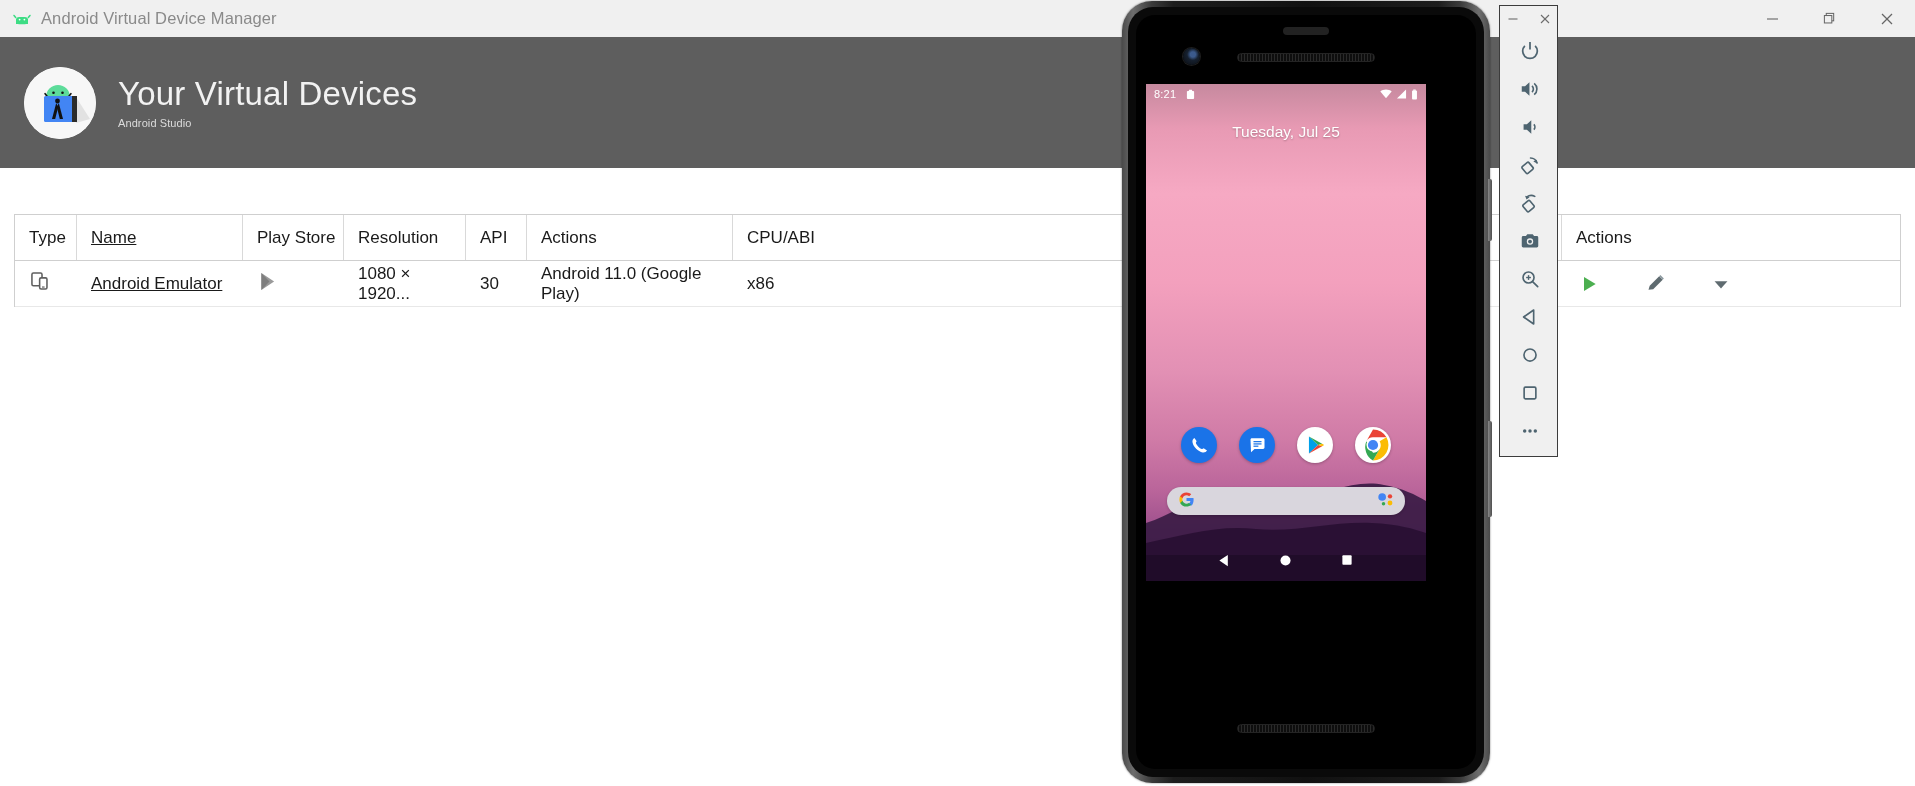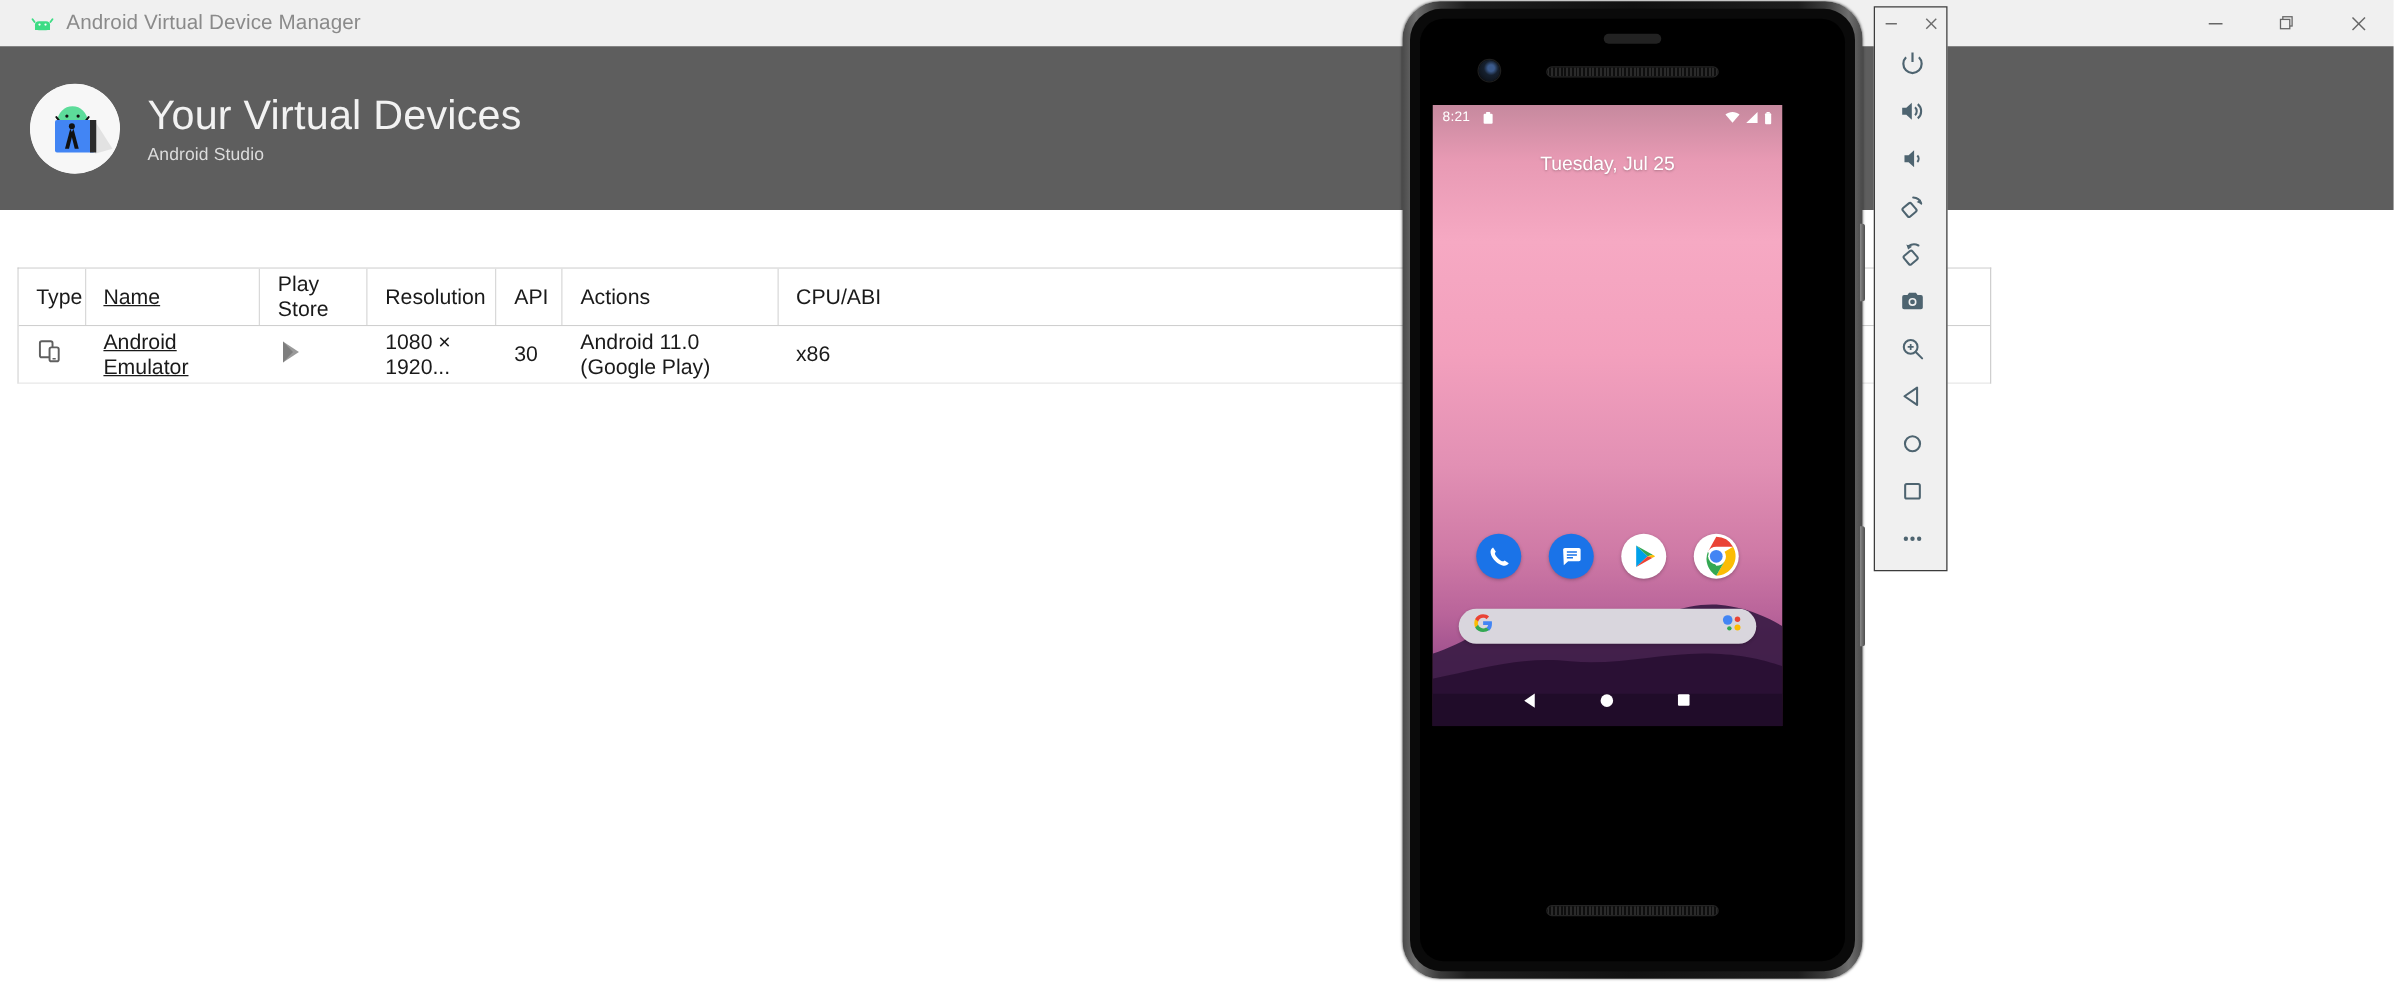--- a/index.html
+++ b/index.html
@@ -13,21 +13,21 @@
   
   #avd-window {
     position:absolute; left:0; top:0; width:1915px; height:786px;
     background:#ffffff;
   }
 
   
   #titlebar {
     position:absolute; left:0; top:0; width:1915px; height:37px;
     background:#f0f0f0;
-    display:flex; align-items:center;padding-left:12px;
+    display:flex; align-items:center;
   }
   #titlebar-icon {
     width:20px; height:20px; margin-left:12px; margin-right:9px;
     position:relative; flex:none;
   }
   #titlebar-title {
     font-size:16.5px; color:#8a8a8a; letter-spacing:.1px;
   }
   #win-controls {
     position:absolute; right:0; top:0; height:37px; display:flex;
@@ -47,30 +47,30 @@
     width:72px; height:72px; margin-left:24px; margin-right:22px;
     border-radius:50%; background:#f7f7f7;
     position:relative; flex:none; overflow:hidden;
   }
   #header-text-wrap { display:flex; flex-direction:column; justify-content:center; }
   #header-title {
     font-size:33px; color:#f2f2f2; font-weight:400; line-height:1.1;
     letter-spacing:.2px;
   }
   #header-subtitle {
-    font-size:14px; color:#dcdcdc; margin-top:5px; letter-spacing:.1px;
+    font-size:11px; color:#dcdcdc; margin-top:5px; letter-spacing:.1px;
   }
 
   
   #table-area {
     position:absolute; left:0; top:168px; width:1915px; height:618px;
     background:#ffffff;
   }
   #device-table {
-    position:absolute; left:14px; top:46px; width:1579px;
+    position:absolute; left:14px; top:46px; width:1887px;
     border:1px solid #cfcfcf; border-bottom:none;
     background:#fff;
   }
   .trow { display:flex; height:46px; }
   #thead-row {
     background:#ffffff; border-bottom:1px solid #cfcfcf;
   }
   #thead-row .cell {
     border-right:1px solid #d9d9d9;
     font-size:17px; color:#1a1a1a;

